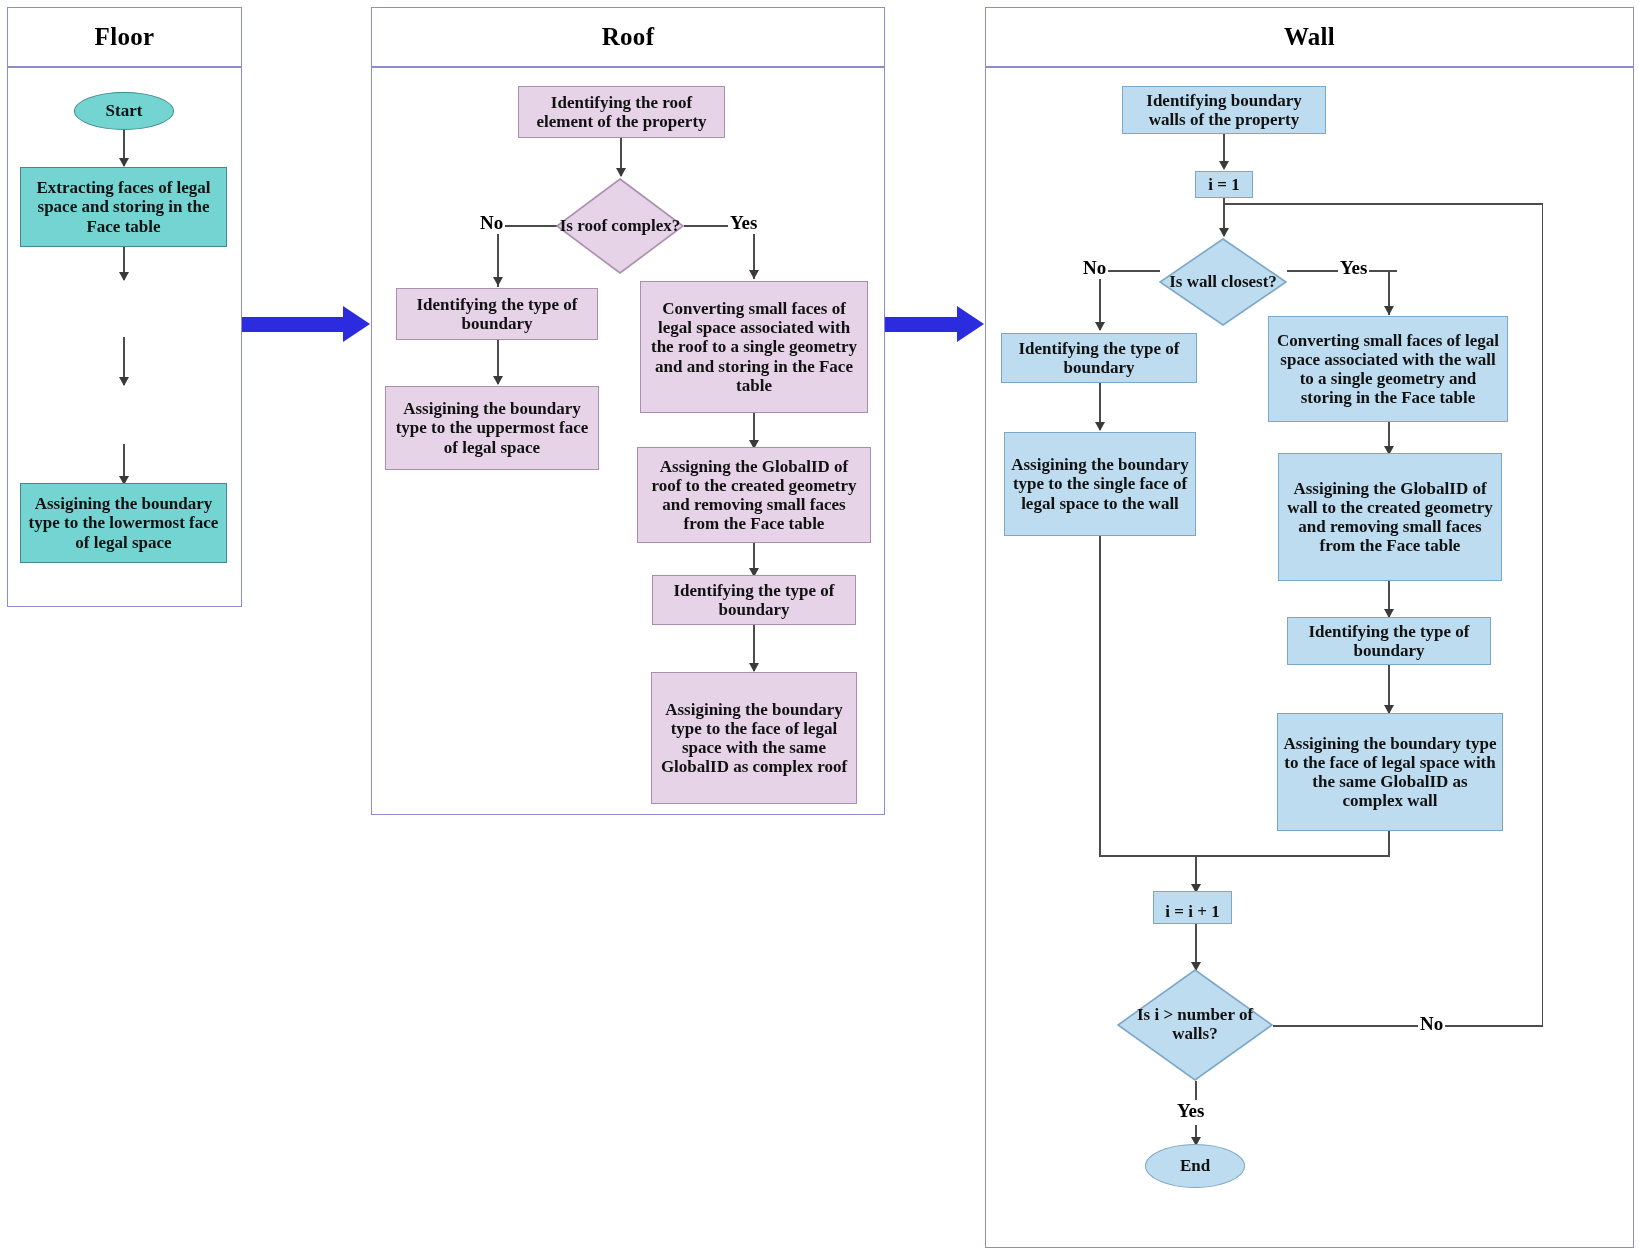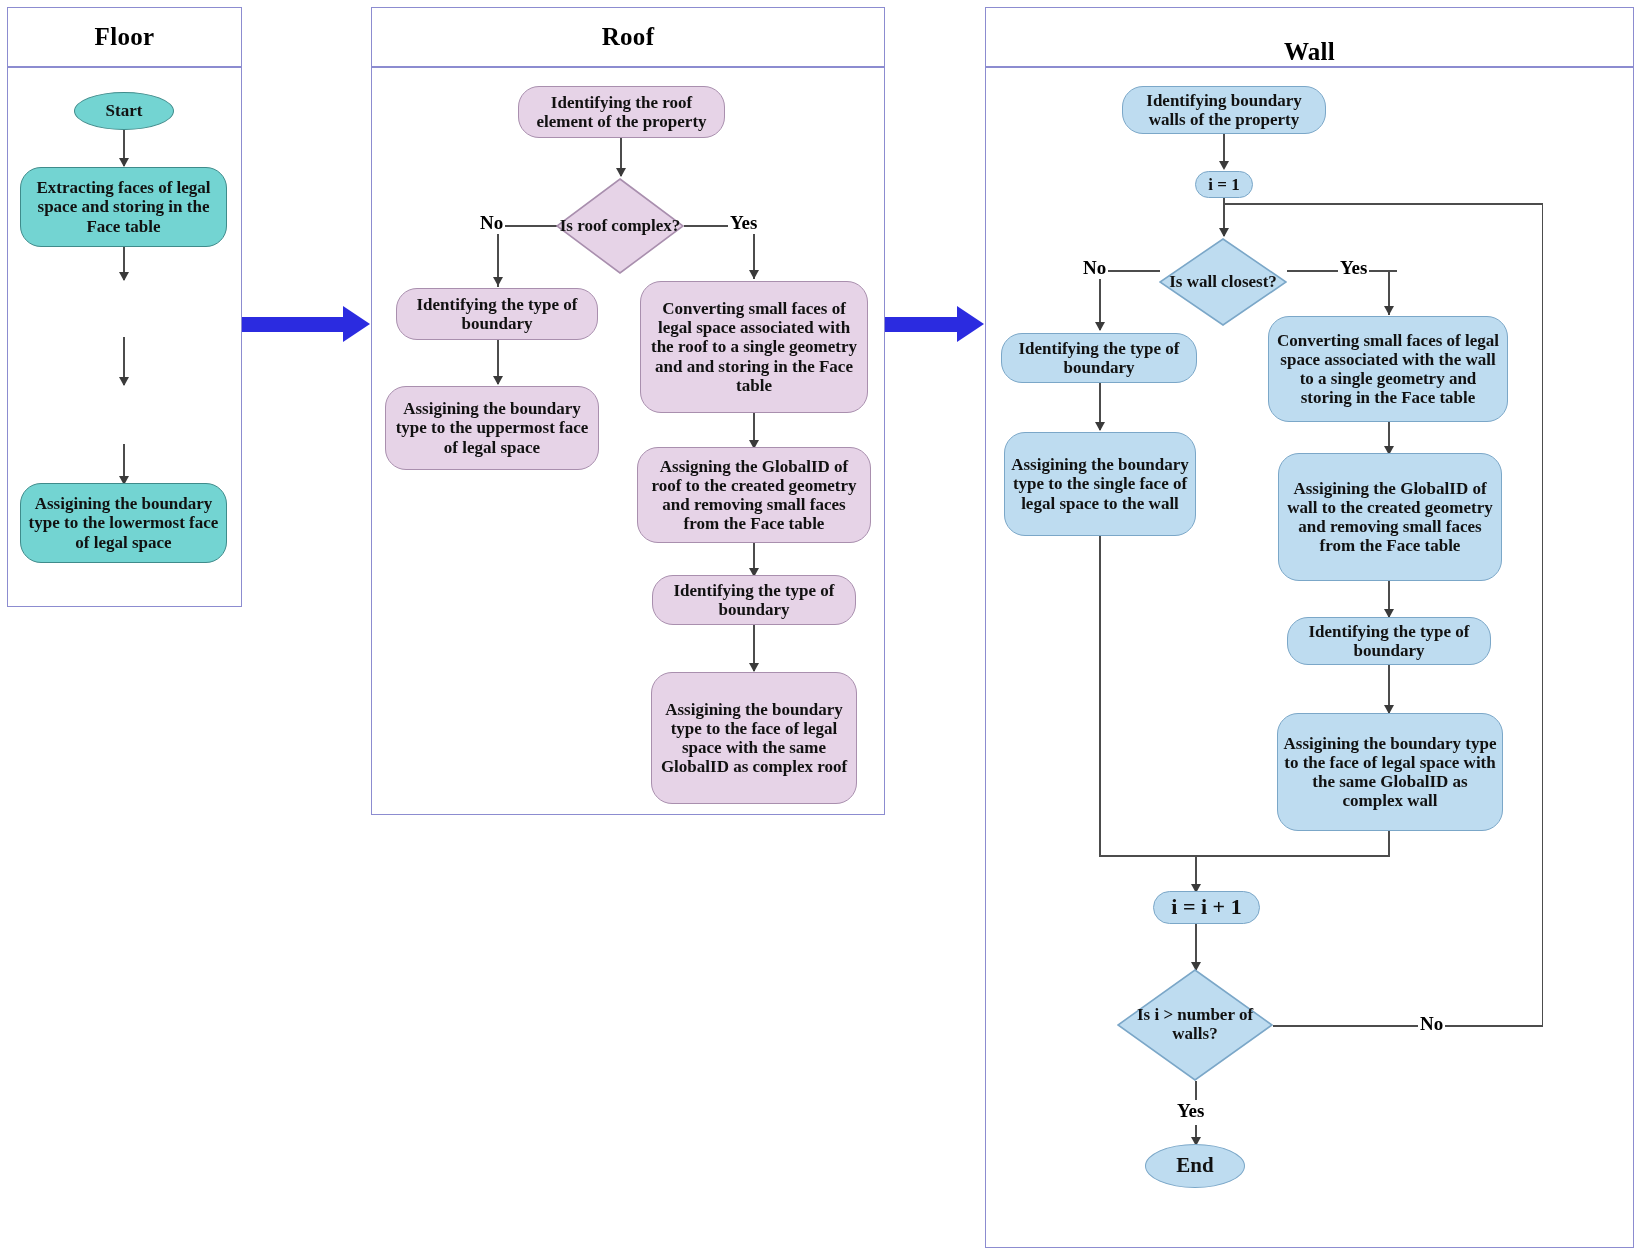--- a/index.html
+++ b/index.html
@@ -28,21 +28,21 @@
   }
 
   
   .node{
     position:absolute;box-sizing:border-box;
     display:flex;align-items:center;justify-content:center;
     text-align:center;
     font-weight:bold;
     line-height:1.12;
     border:1.1px solid #5a6a78;
-    border-radius:21px;
+    border-radius:0;
     padding:2px 5px;
     z-index:4;
   }
   .node span{display:block;width:100%;}
   .n-teal{background:#73d4d2;border-color:#3f8b8b;}
   .n-pink{background:#e6d3e7;border-color:#a98fae;}
   .n-blue{background:#bedcf0;border-color:#7ba7c8;}
 
   .ellipse{border-radius:50%;}
 
@@ -186,21 +186,21 @@
   <div class="node n-pink" style="left:651px;top:672px;width:206px;height:132px;font-size:17px;">
     <span>Assigining the boundary type to the face of legal space with the same GlobalID as complex roof</span>
   </div>
 
   <div class="bigarrow" style="left:885px;top:306px;width:100px;height:37px;">
     <div class="shaft" style="width:72px;"></div>
     <div class="head" style="left:72px;"></div>
   </div>
 
   <div class="panel" style="left:985px;top:7px;width:649px;height:1241px;">
-    <div class="panel-head" style="height:60px;align-items:flex-end;">
+    <div class="panel-head" style="height:60px;">
       <div class="panel-title">Wall</div>
     </div>
   </div>
 
   <div class="node n-blue" style="left:1122px;top:86px;width:204px;height:48px;font-size:17px;">
     <span>Identifying boundary walls of the property</span>
   </div>
   <div class="ln lnv" style="left:1223px;top:134px;height:32px;"></div>
   <div class="arrowhead" style="left:1218.5px;top:161px;"></div>
 
@@ -264,37 +264,37 @@
 
   <div class="node n-blue" style="left:1277px;top:713px;width:226px;height:118px;font-size:17px;">
     <span>Assigining the boundary type to the face of legal space with the same GlobalID as complex wall</span>
   </div>
   <div class="ln lnv" style="left:1388px;top:831px;height:25px;"></div>
 
   <div class="ln lnh" style="left:1099px;top:855px;width:291px;"></div>
   <div class="ln lnv" style="left:1195px;top:855px;height:36px;"></div>
   <div class="arrowhead" style="left:1190.5px;top:884px;"></div>
 
-  <div class="node n-blue" style="left:1153px;top:891px;width:107px;height:33px;font-size:22px;">
+  <div class="node n-blue" style="left:1153px;top:891px;width:79px;height:33px;font-size:17px;align-items:flex-end;">
     <span>i = i + 1</span>
   </div>
   <div class="ln lnv" style="left:1195px;top:924px;height:46px;"></div>
   <div class="arrowhead" style="left:1190.5px;top:962px;"></div>
 
   <div class="diamond" style="left:1117px;top:969px;width:156px;height:112px;">
     <svg class="dshape" viewBox="0 0 156 112" preserveAspectRatio="none">
       <polygon points="78,1 155,56 78,111 1,56" fill="#bedcf0" stroke="#7ba7c8" stroke-width="1.6"></polygon>
     </svg>
     <div class="dlabel" style="font-size:17px;">Is i &gt; number of walls?</div>
   </div>
 
   <div class="ln lnh" style="left:1273px;top:1025px;width:150px;"></div>
 
   <div class="ln lnv" style="left:1195px;top:1081px;height:25px;"></div>
   <div class="edge-label" style="left:1175px;top:1100px;">Yes</div>
   <div class="ln lnv" style="left:1195px;top:1125px;height:20px;"></div>
   <div class="arrowhead" style="left:1190.5px;top:1137px;"></div>
 
-  <div class="node n-blue ellipse" style="left:1145px;top:1144px;width:100px;height:44px;font-size:21px;justify-content:center;">
+  <div class="node n-blue ellipse" style="left:1145px;top:1144px;width:100px;height:44px;font-size:17px;justify-content:center;">
     <span>End</span>
   </div>
 
 </div>
 
 </body></html>

